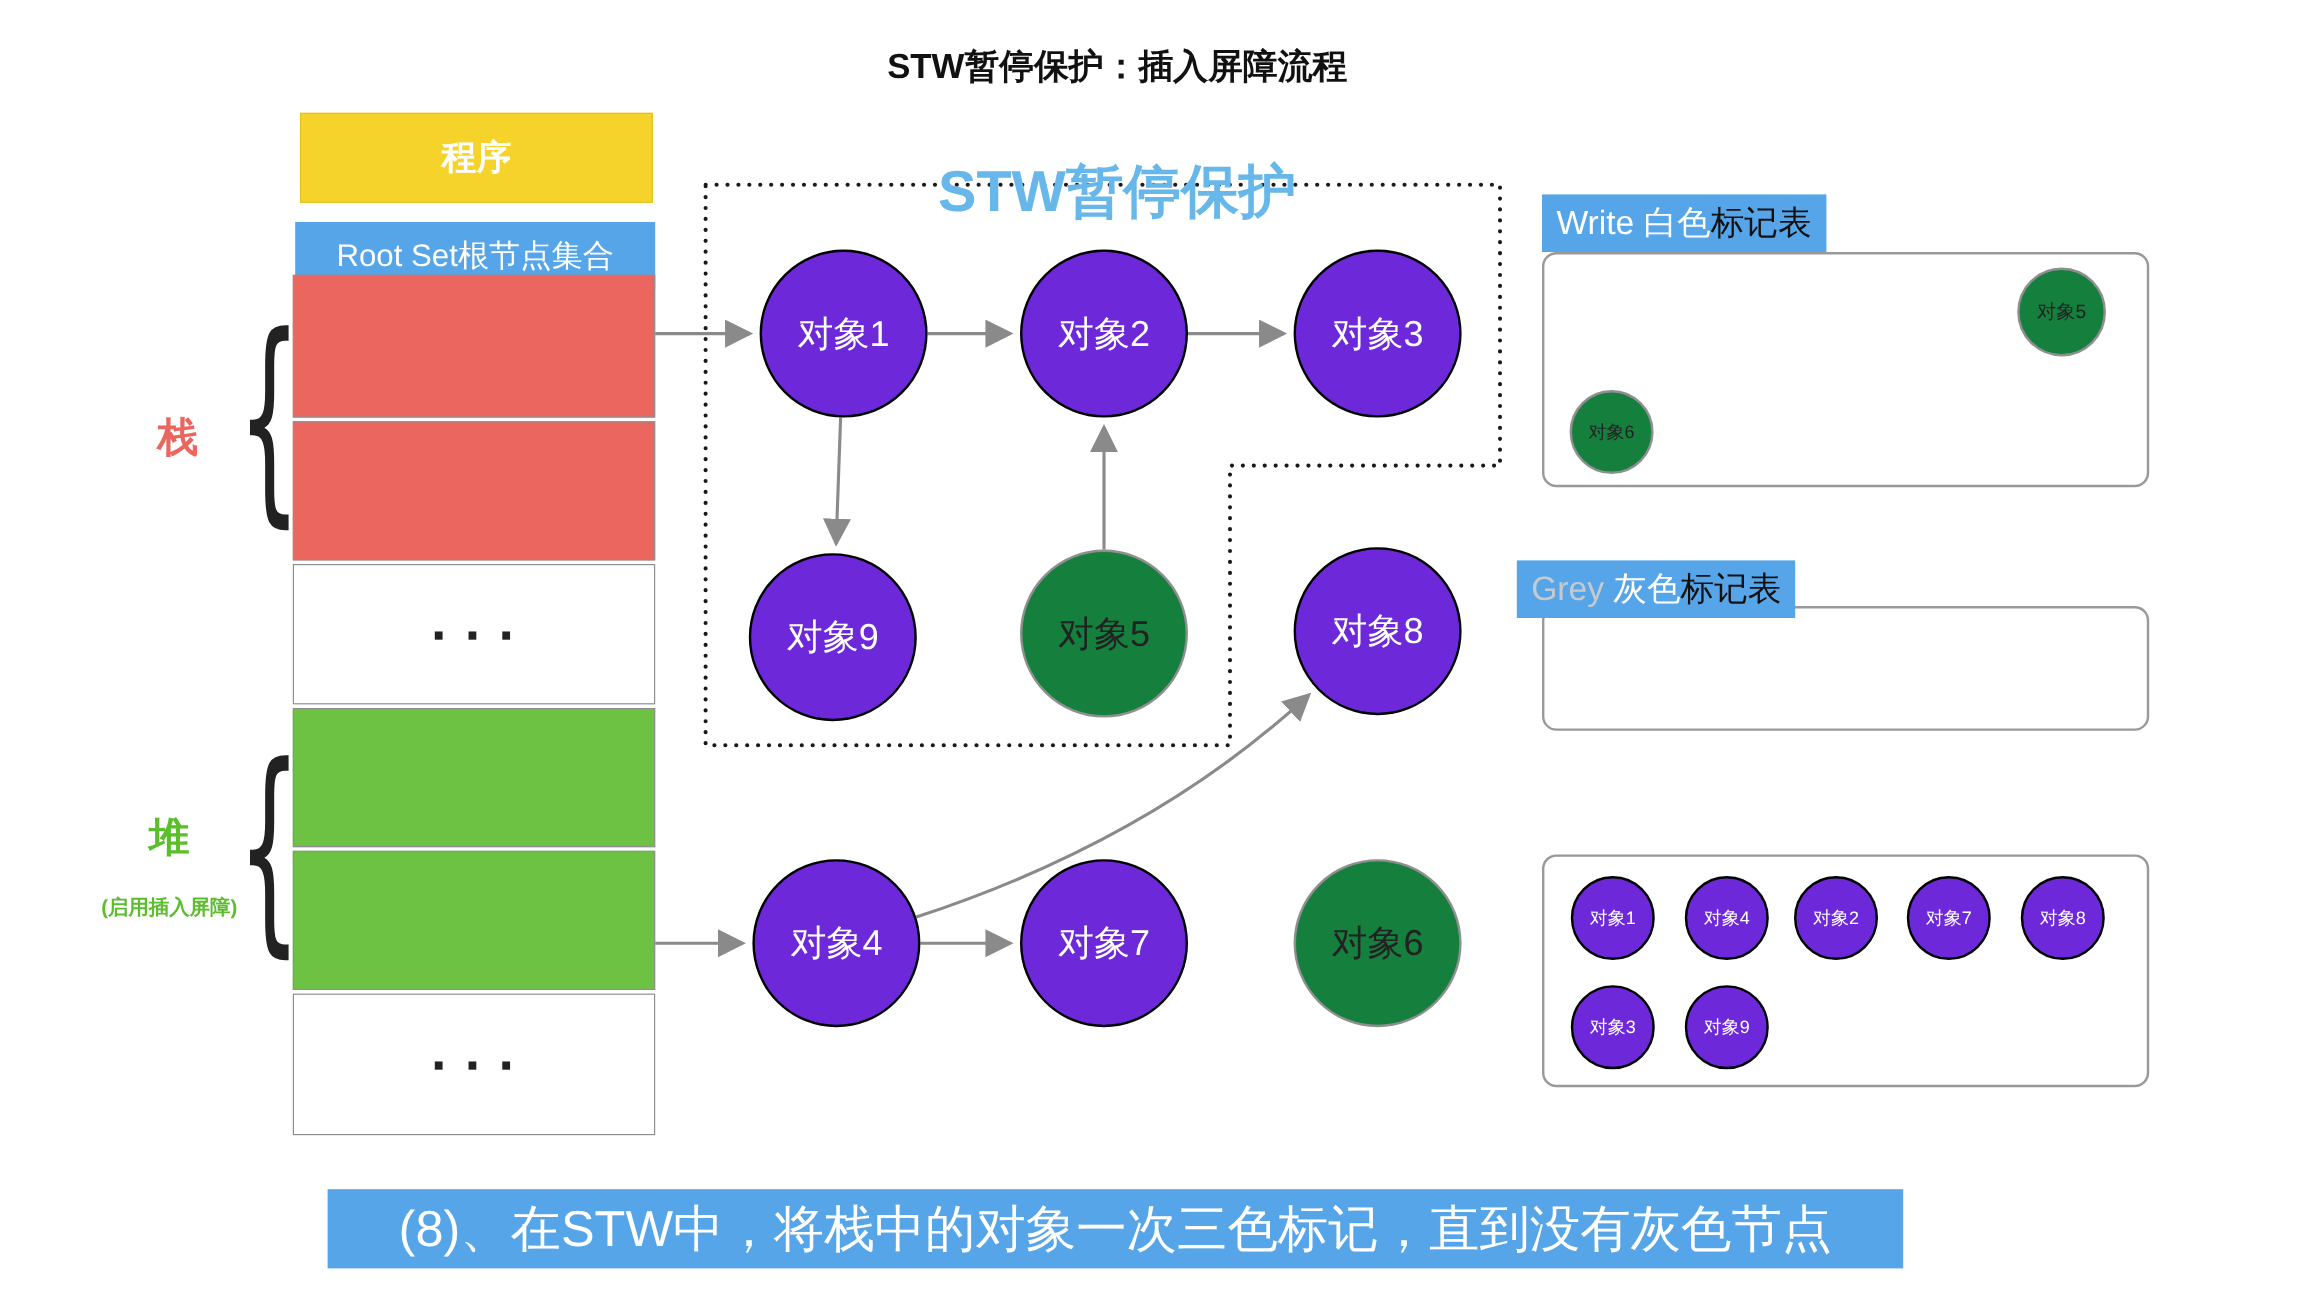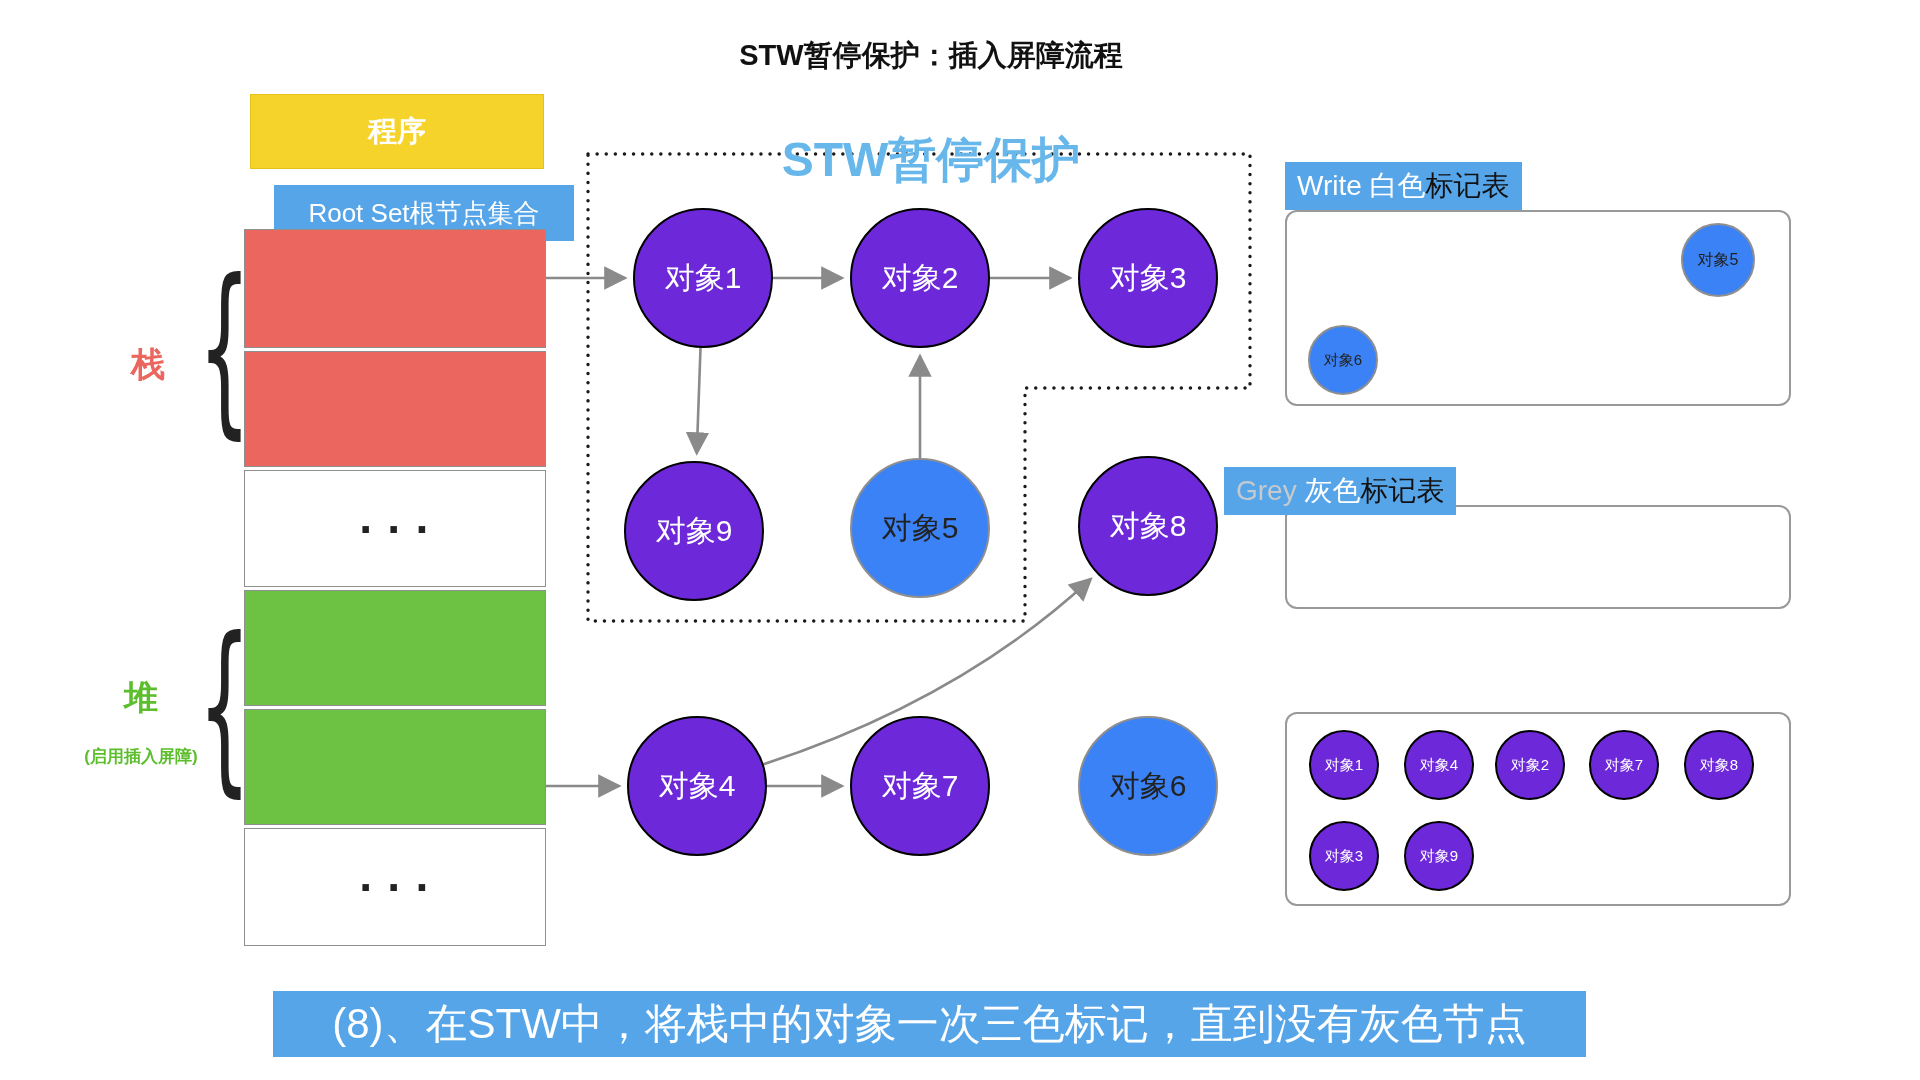--- a/index.html
+++ b/index.html
@@ -7,21 +7,21 @@
   .canvas { position:relative; width:1920px; height:1080px; background:#fff; overflow:hidden; }
 
   .title { position:absolute; left:531px; top:36px; width:800px; text-align:center;
            font-size:29px; font-weight:bold; color:#111; }
 
   
   .mem { position:absolute; display:flex; align-items:center; justify-content:center; }
   .yellow { left:250px; top:94px; width:294px; height:75px; background:var(--yellow);
             color:#fff; font-size:29px; font-weight:bold; border:1px solid #e3c21a; }
   .rootset { left:246px; top:185px; width:300px; height:56px; background:var(--blue);
-             color:#fff; font-size:26px;margin-left:28px; }
+             color:#fff; font-size:26px; }
   .block { left:244px; width:302px; border:1px solid #8f8f8f; }
   .redblk { background:var(--red); }
   .greenblk { background:var(--green); }
   .r1 { top:229px; height:119px; }
   .r2 { top:351px; height:116px; }
   .d1 { top:470px; height:117px; }
   .g1 { top:590px; height:116px; }
   .g2 { top:709px; height:116px; }
   .d2 { top:828px; height:118px; }
   .dots { background:#fff; color:#222; font-size:46px; font-weight:bold; }
@@ -41,27 +41,27 @@
   .edge-svg { position:absolute; left:0; top:0; z-index:3; }
 
   .stw-label { position:absolute; left:700px; top:128px; width:462px; text-align:center;
                font-size:48px; font-weight:bold; color:var(--stw_blue); z-index:6; }
 
   
   .circle-layer { position:absolute; left:0; top:0; width:100%; height:100%; z-index:5; }
   .circle { position:absolute; border-radius:50%; display:flex; align-items:center;
             justify-content:center; white-space:nowrap; }
   .circle.black { background:#6d28d9; color:#fff; border:2px solid #000; }
-  .circle.white { background:#3b82f6; color:#222; border:2px solid #8f8f8f; }
+  .circle.white { background:#15803d; color:#222; border:2px solid #8f8f8f; }
 
   
   .tbl-header { position:absolute; background:var(--blue); font-weight:normal; font-size:28px;
                 padding:5px 12px; z-index:4; white-space:nowrap; }
   .wt { left:1285px; top:162px; }
-  .gt { left:1224px; top:467px; }
+  .gt { left:1264px; top:467px; }
   .bt { left:1285px; top:664px; }
   .tbl-box { position:absolute; background:#fff; border:2px solid #999; border-radius:12px; z-index:2; }
   .wb { left:1285px; top:210px; width:506px; height:196px; }
   .gb { left:1285px; top:505px; width:506px; height:104px; }
   .bb { left:1285px; top:712px; width:506px; height:194px; }
 
   .caption { position:absolute; left:273px; top:991px; width:1313px; height:66px;
              background:var(--blue); color:#fff; font-size:42px; display:flex;
              align-items:center; justify-content:center; white-space:nowrap; }
 </style>

